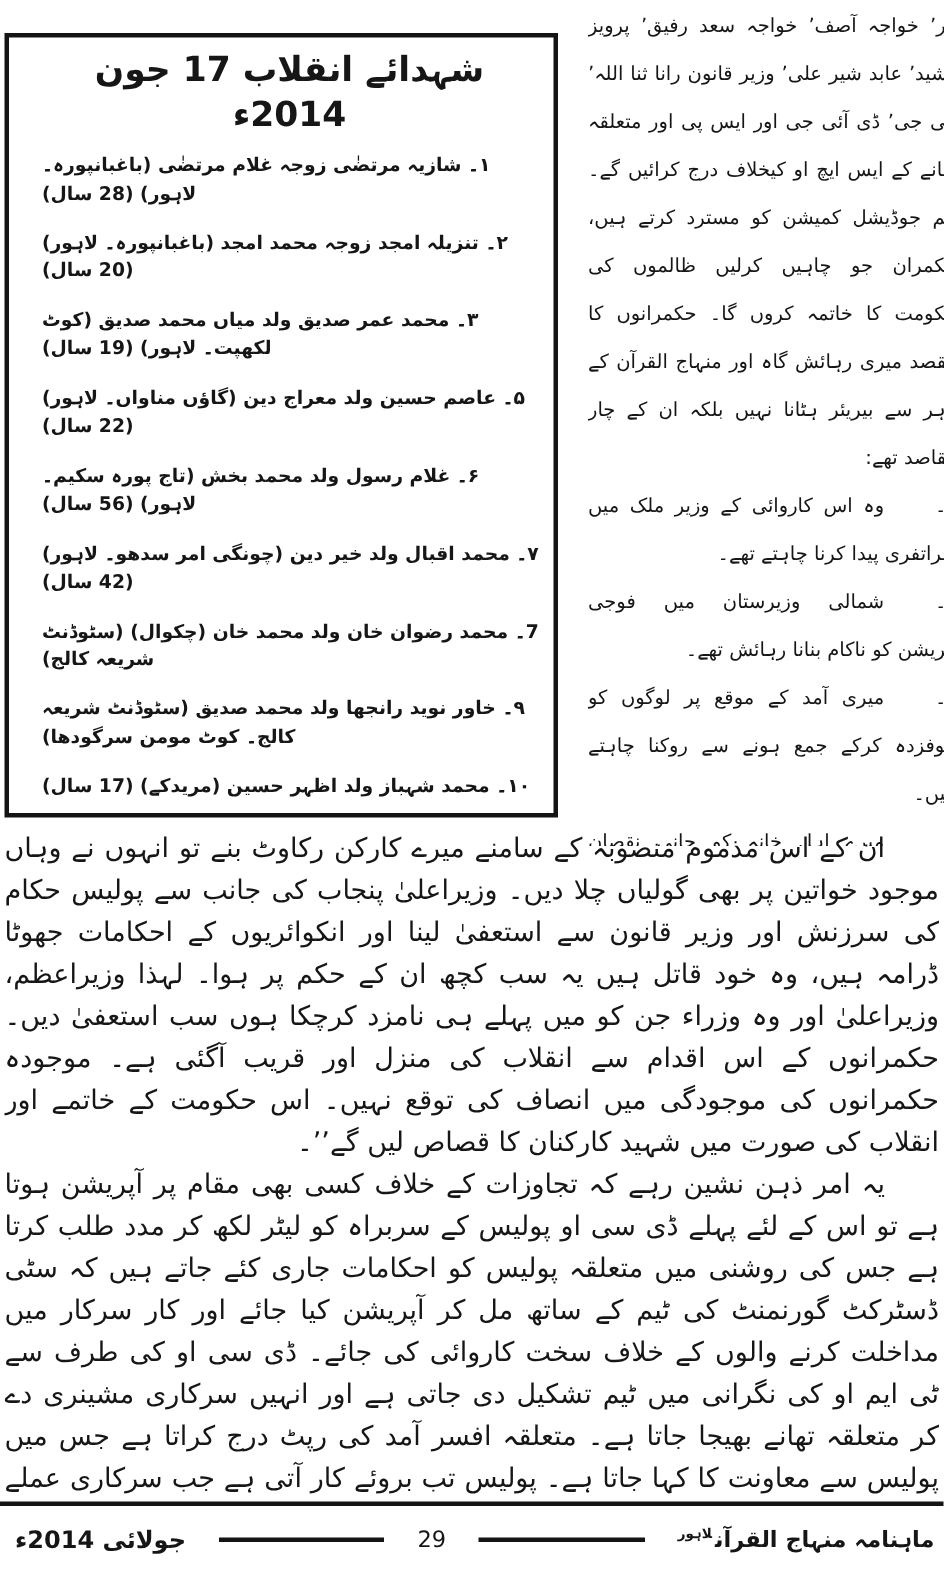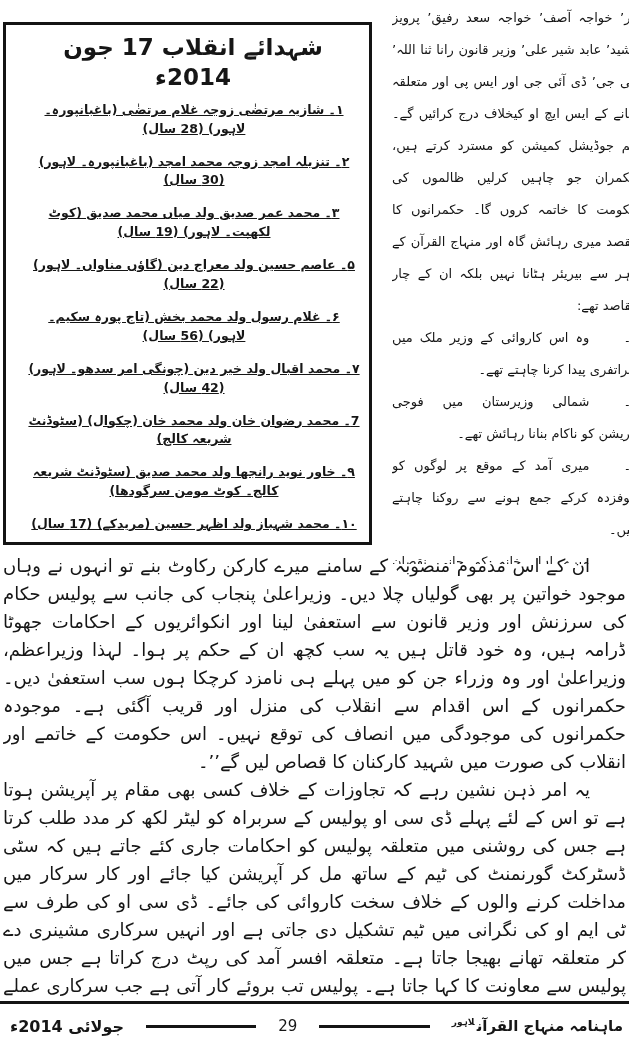--- a/index.html
+++ b/index.html
@@ -18,22 +18,22 @@
   }
   .box-title{
     font-size:23px;font-weight:bold;text-align:center;
     margin:2px 0 8px 0;line-height:1.3;letter-spacing:-0.5px;
   }
   .martyr-list{
     list-style:none;margin:0;padding:0;flex:1;
     display:flex;flex-direction:column;justify-content:space-between;
   }
   .martyr-item{
-    font-size:12.5px;font-weight:bold;text-align:center;
-    line-height:1.5;padding-left:2px;text-decoration:underline;
+    font-size:12.5px;font-weight:bold;text-align:left;
+    line-height:1.5;padding-left:2px;
   }
   
   .right-col{
     position:absolute;left:392px;top:2px;width:246px;height:562px;
     font-size:13px;line-height:32px;text-align:justify;overflow:hidden;
   }
   .right-col .intro{margin:0;}
   .objective{margin:0;}
   .obj-num{font-weight:normal;}
   .obj-gap{display:inline-block;width:34px;}
@@ -57,21 +57,21 @@
   .footer-page{font-size:15px;direction:ltr;unicode-bidi:isolate;}
   .footer-date{font-size:16px;font-weight:bold;white-space:nowrap;}
 </style>
 </head>
 <body>
 
 <div class="martyrs-box">
   <div class="box-title">شہدائے انقلاب 17 جون 2014ء</div>
   <ul class="martyr-list">
     <li class="martyr-item">۱۔ شازیہ مرتضٰی زوجہ غلام مرتضٰی (باغبانپورہ۔ لاہور) (28 سال)</li>
-    <li class="martyr-item">۲۔ تنزیلہ امجد زوجہ محمد امجد (باغبانپورہ۔ لاہور) (30 سال)</li>
+    <li class="martyr-item">۲۔ تنزیلہ امجد زوجہ محمد امجد (باغبانپورہ۔ لاہور) (20 سال)</li>
     <li class="martyr-item">۳۔ محمد عمر صدیق ولد میاں محمد صدیق (کوٹ لکھپت۔ لاہور) (19 سال)</li>
     <li class="martyr-item">۵۔ عاصم حسین ولد معراج دین (گاؤں مناواں۔ لاہور) (22 سال)</li>
     <li class="martyr-item">۶۔ غلام رسول ولد محمد بخش (تاج پورہ سکیم۔ لاہور) (56 سال)</li>
     <li class="martyr-item">۷۔ محمد اقبال ولد خیر دین (چونگی امر سدھو۔ لاہور) (42 سال)</li>
     <li class="martyr-item">7۔ محمد رضوان خان ولد محمد خان (چکوال) (سٹوڈنٹ شریعہ کالج)</li>
     <li class="martyr-item">۹۔ خاور نوید رانجھا ولد محمد صدیق (سٹوڈنٹ شریعہ کالج۔ کوٹ مومن سرگودھا)</li>
     <li class="martyr-item">۱۰۔ محمد شہباز ولد اظہر حسین (مریدکے) (17 سال)</li>
   </ul>
 </div>
 

